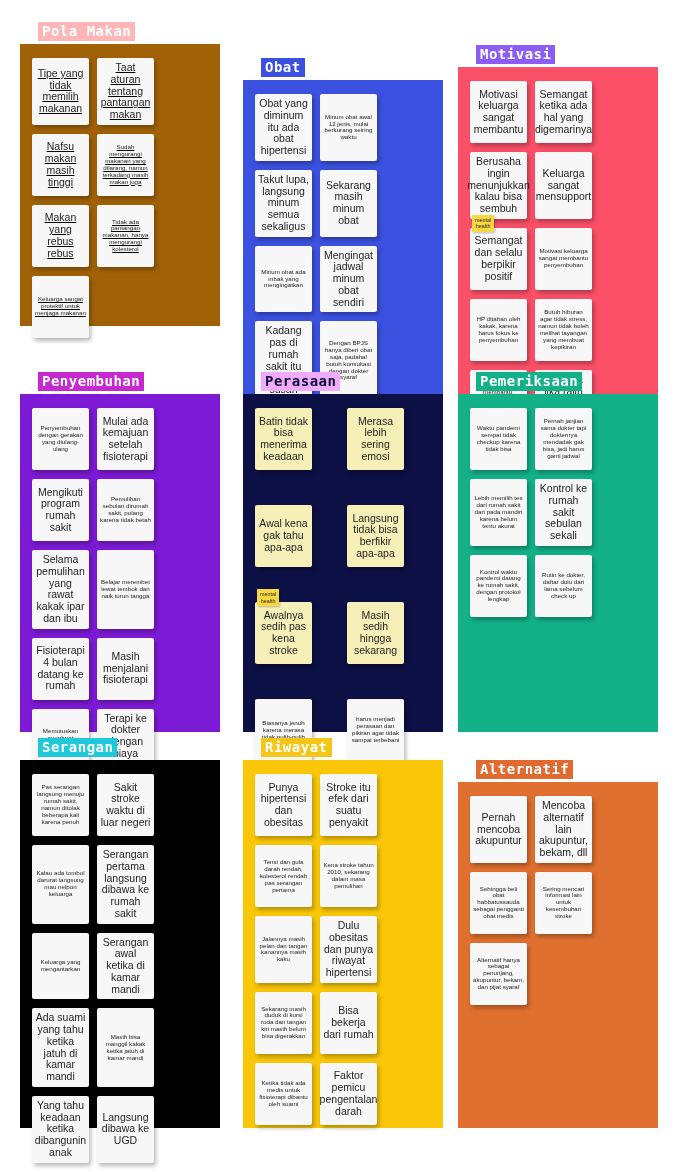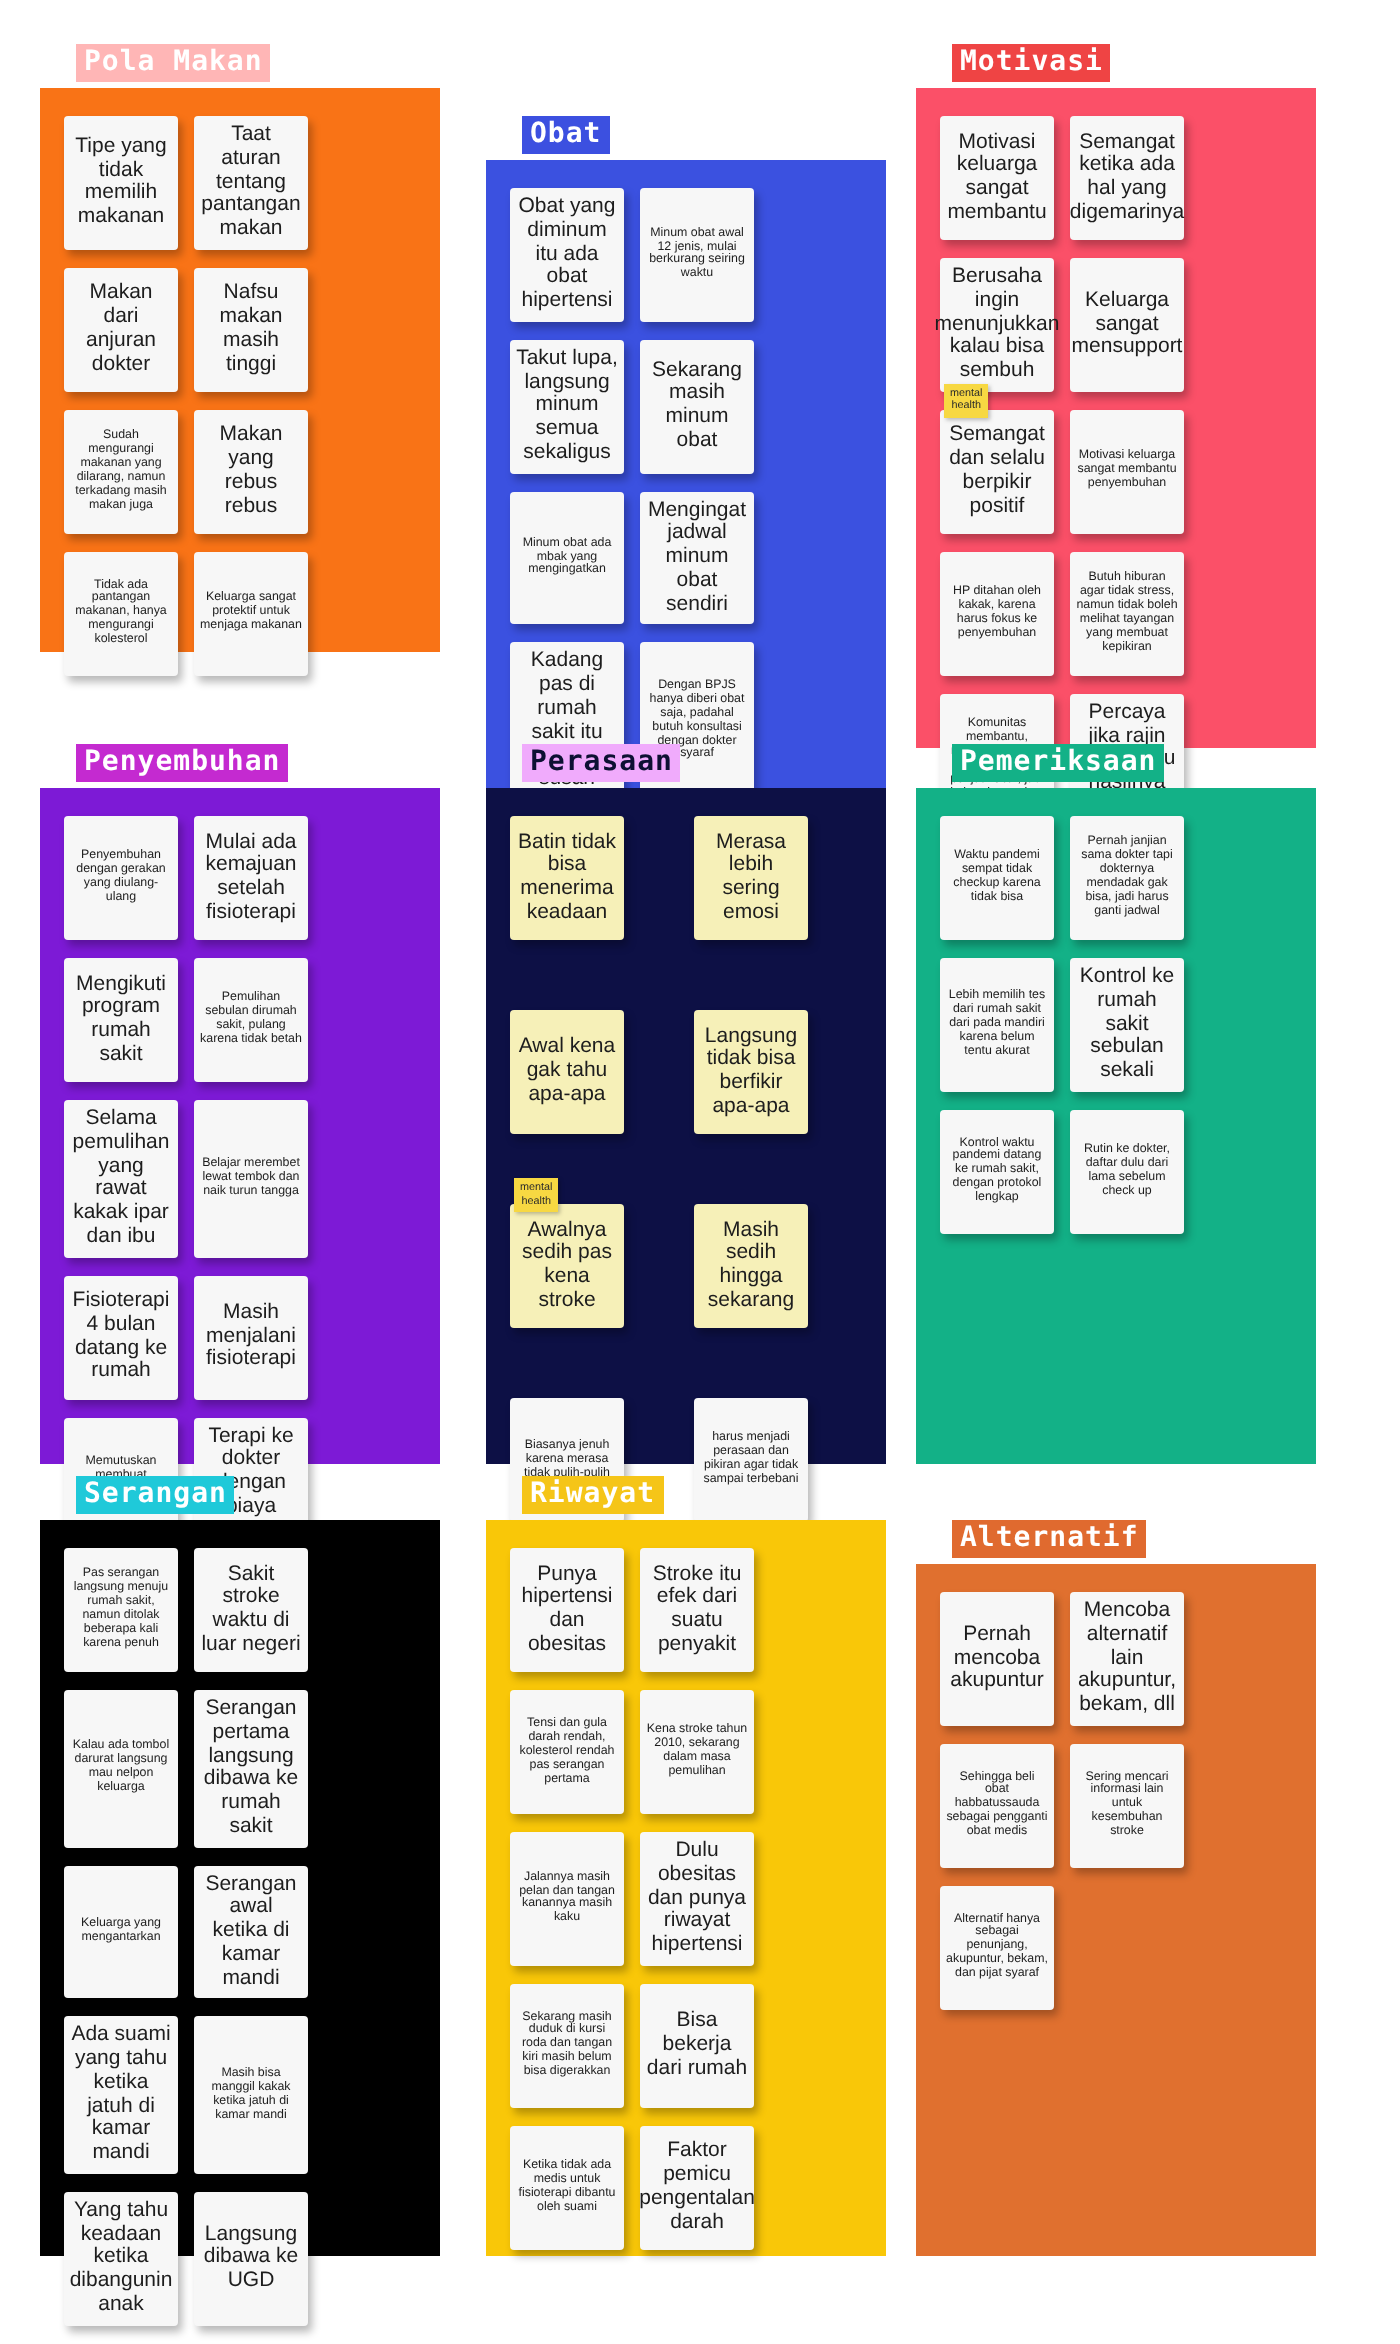--- a/index.html
+++ b/index.html
@@ -67,31 +67,28 @@
     text-align: center;
     white-space: pre-line;
     z-index: 5;
     box-shadow: 1px 1px 2px rgba(0,0,0,0.25);
   }
 </style>
 </head>
 <body>
 
 <div id="board">
-    <div class="group" style="left: 20px; top: 22px; width: 200px;"><div class="group-label" style="background: rgb(255, 182, 182); color: rgb(255, 255, 255);">Pola Makan</div><div class="group-body" style="background: #f97316; height: 282px;">
+    <div class="group" style="left: 20px; top: 22px; width: 200px;"><div class="group-label" style="background: rgb(255, 182, 182); color: rgb(255, 255, 255);">Pola Makan</div><div class="group-body" style="background: #a16207; height: 282px; text-decoration: underline;">
         <div class="card big">
           <span>Tipe yang tidak memilih makanan</span>
         </div>
         <div class="card big">
           <span>Taat aturan tentang pantangan makan</span>
         </div>
         <div class="card big">
-          <span>Makan dari anjuran dokter</span>
-        </div>
-        <div class="card big">
           <span>Nafsu makan masih tinggi</span>
         </div>
         <div class="card small">
           <span>Sudah mengurangi makanan yang dilarang, namun terkadang masih makan juga</span>
         </div>
         <div class="card big">
           <span>Makan yang rebus rebus</span>
         </div>
         <div class="card small">
           <span>Tidak ada pantangan makanan, hanya mengurangi kolesterol</span>
@@ -125,21 +122,21 @@
         <div class="card small">
           <span>Dengan BPJS hanya diberi obat saja, padahal butuh konsultasi dengan dokter syaraf</span>
         </div>
         <div class="card big">
           <span>Mendapat obat pengencer darah</span>
         </div>
         <div class="card small">
           <span>Disarankan minum obat pengencer darah seumur hidup</span>
         </div>
       </div></div>
-    <div class="group" style="left: 458px; top: 22px; width: 200px;"><div class="group-label" style="background: #ef4444; color: rgb(255, 255, 255);">Motivasi</div><div class="group-body" style="background: rgb(251, 80, 104); height: 330px;">
+    <div class="group" style="left: 458px; top: 22px; width: 200px;"><div class="group-label" style="background: #8b5cf6; color: rgb(255, 255, 255); margin-top: 23px;">Motivasi</div><div class="group-body" style="background: rgb(251, 80, 104); height: 330px;">
         <div class="card big">
           <span>Motivasi keluarga sangat membantu</span>
         </div>
         <div class="card big">
           <span>Semangat ketika ada hal yang digemarinya</span>
         </div>
         <div class="card big">
           <span>Berusaha ingin menunjukkan kalau bisa sembuh</span>
         </div>
         <div class="card big">

